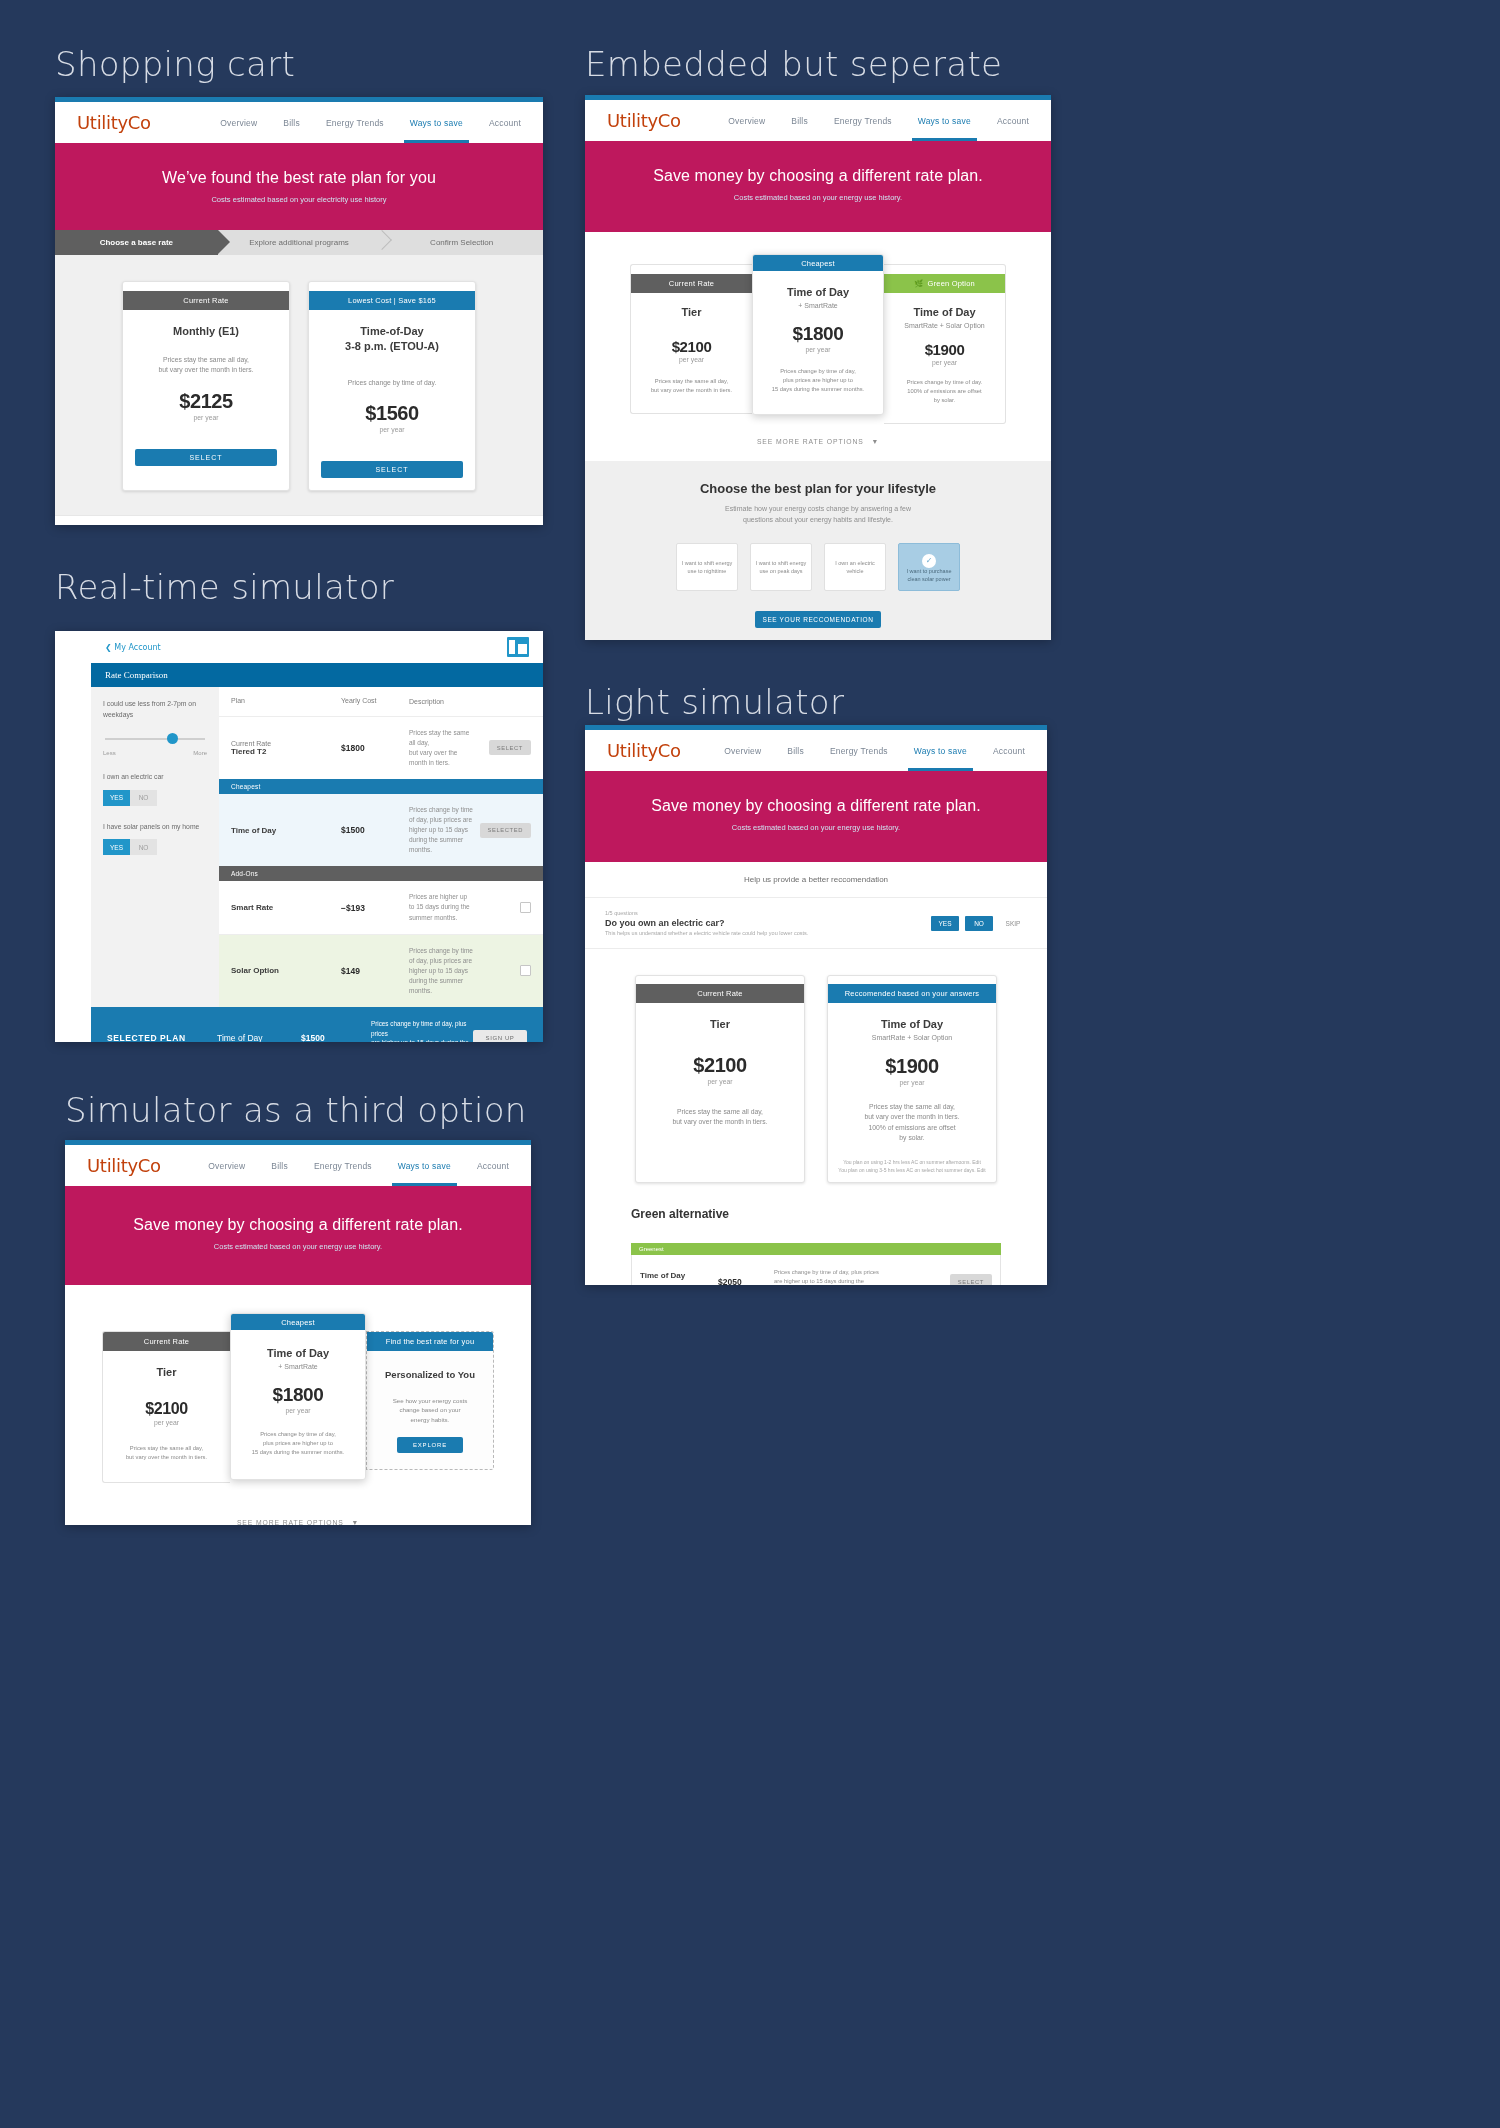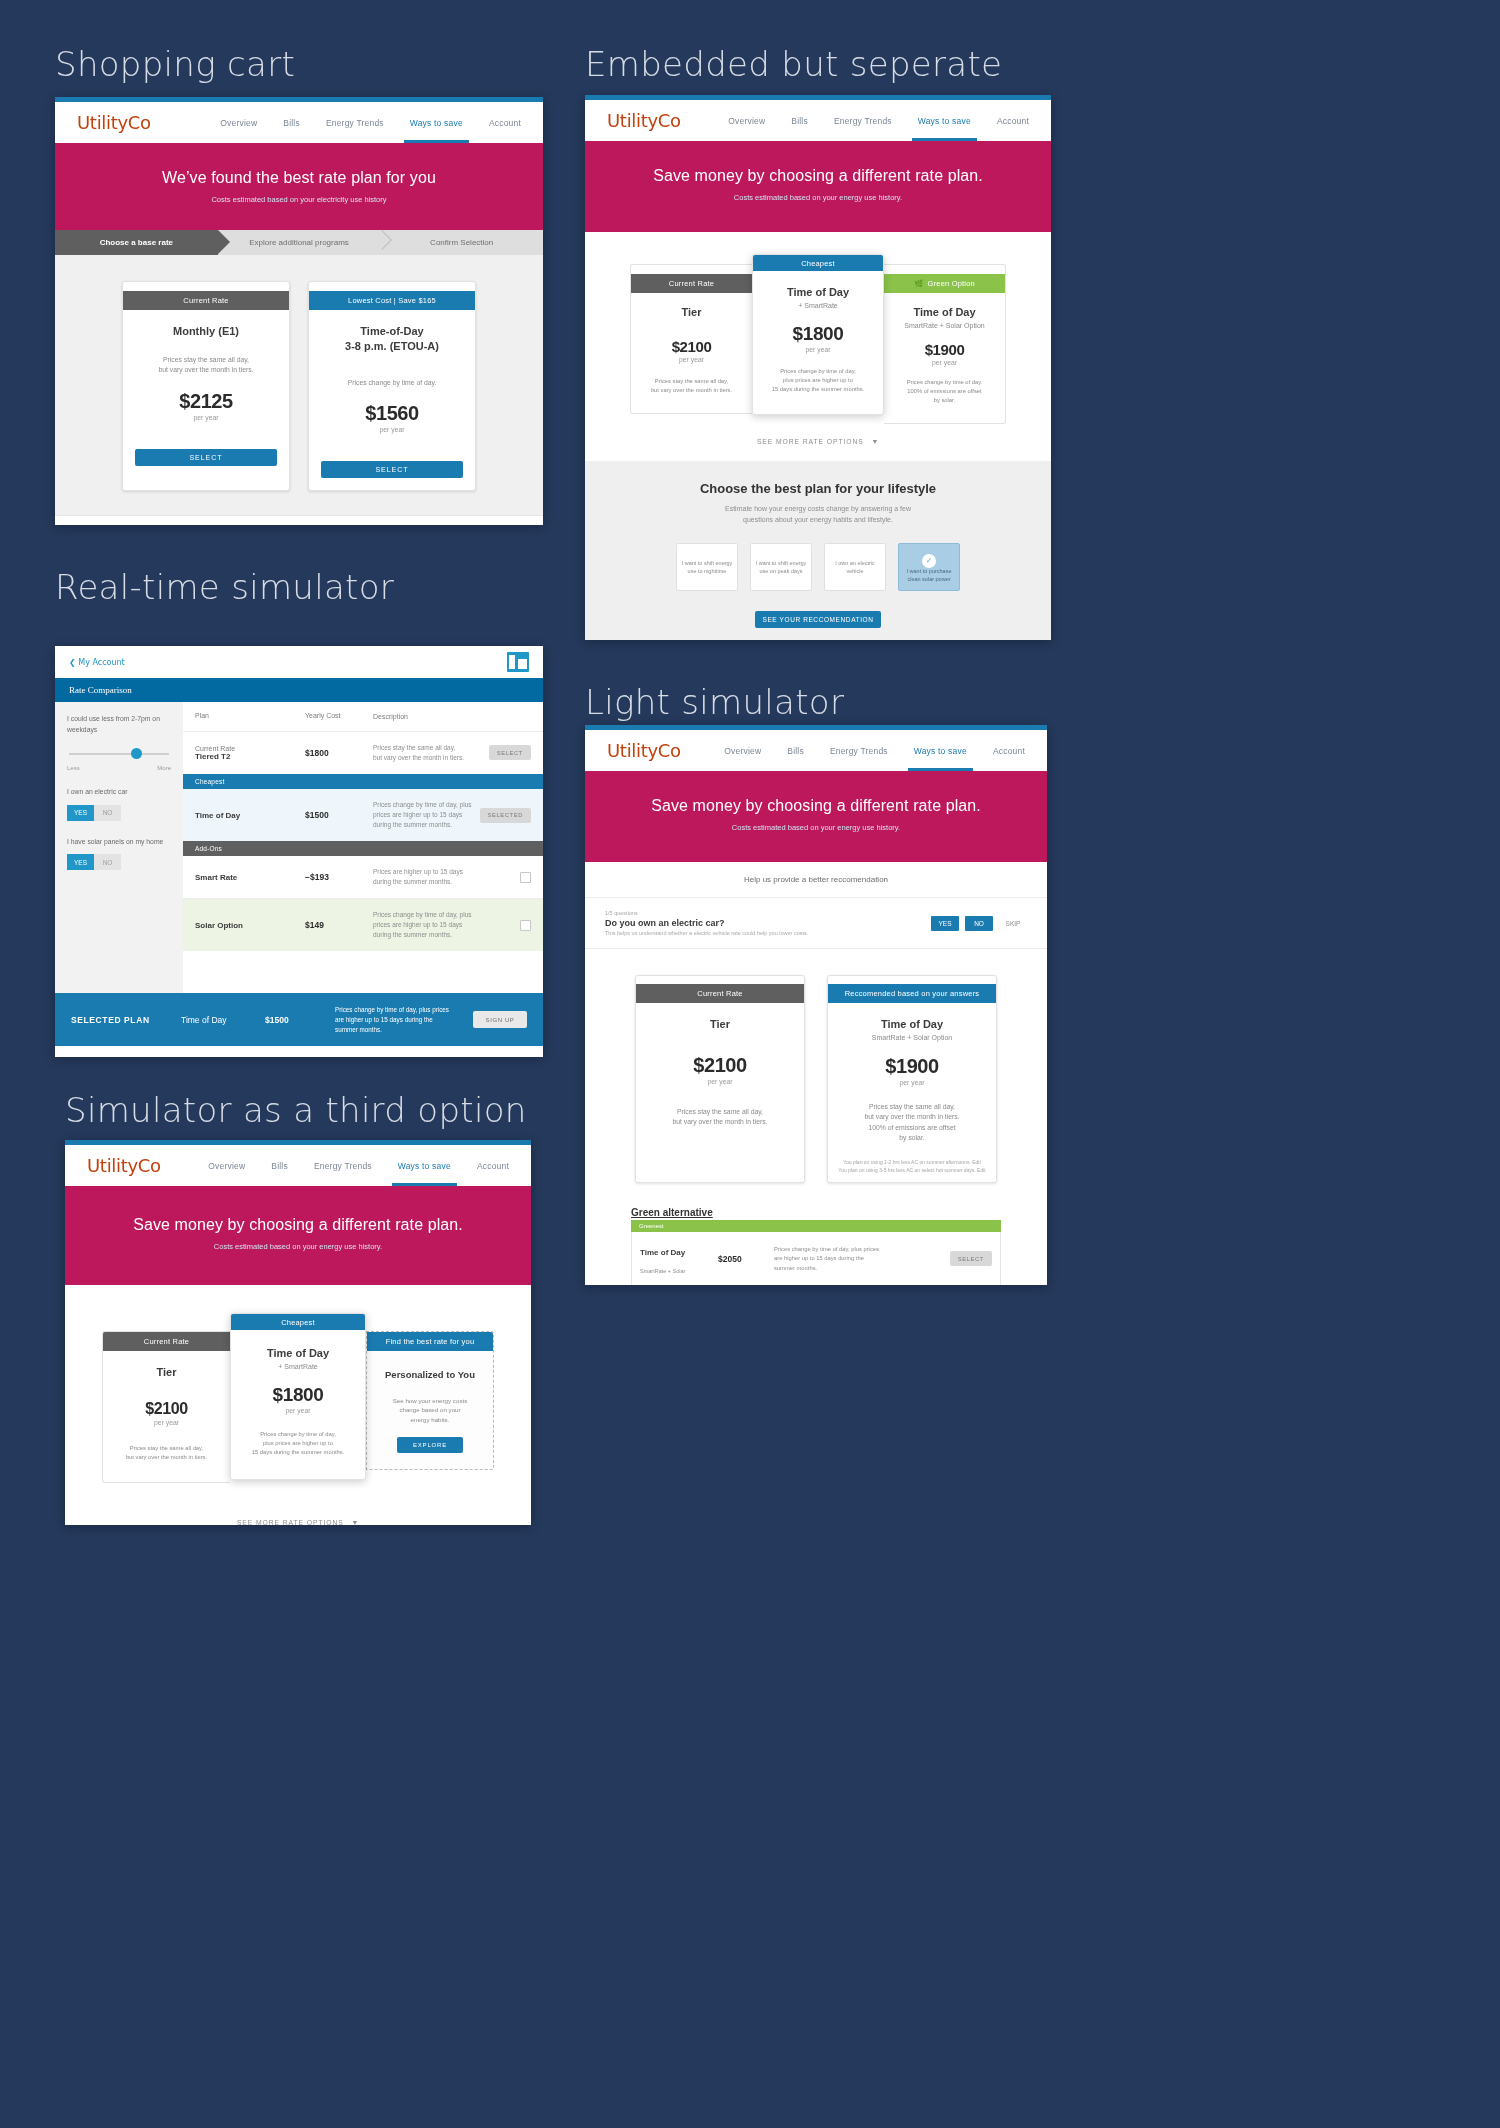--- a/index.html
+++ b/index.html
@@ -171,21 +171,21 @@
   .qb { width:28px; height:15px; font-size:6.5px; display:flex; align-items:center;
     justify-content:center; border-radius:1px; }
   .qb.yes { background:#1a7bb0; color:#fff; }
   .qb.no { background:#1a7bb0; color:#fff; }
   .qb.skip { color:#8f8f8f; background:transparent; }
   .ls-cards { display:flex; justify-content:center; gap:22px; padding:26px 0 18px; background:#fff; }
   .ls-card { width:170px; background:#fff; border:1px solid #e2e2e2; border-radius:3px;
     box-shadow:0 1px 3px rgba(0,0,0,.12); padding-top:8px; }
   .ls-note { font-size:5px; color:#a5a5a5; line-height:1.6; text-align:center; padding:0 10px 8px; }
   .green-alt { padding:6px 46px 0; }
-  .green-alt h5 { font-size:10px; color:#333; font-weight:bold; margin-bottom:2px;text-decoration:underline; }
+  .green-alt h5 { font-size:12px; color:#333; font-weight:bold; margin-bottom:22px; }
   .ga-bar { background:#8bc34a; color:#fff; font-size:6px; padding:3px 8px; }
   .ga-row { display:flex; align-items:center; background:#fff; border:1px solid #e4e4e4;
     border-top:none; padding:9px 8px; }
 </style>
 </head>
 <body>
 
 <div class="board">
 
   <div class="section-title" style="left:55px; top:44px;">Shopping cart</div>
@@ -325,21 +325,21 @@
           <span class="check">✓</span>
           <span class="lbl">I want to purchase clean solar power</span>
         </div>
       </div>
       <div class="cta">SEE YOUR RECCOMENDATION</div>
     </div>
   </div>
 
   <div class="section-title" style="left:55px; top:567px;">Real-time simulator</div>
 
-  <div class="mock" id="m3" style="left:55px; top:646px; width:488px; height:411px;">
+  <div class="mock" id="m3" style="left:55px; top:631px; width:488px; height:411px;padding-left:36px;">
     <div class="sim-top">
       <div class="sim-back">
         <span>❮</span>
         <span>My Account</span>
       </div>
       <div class="sim-logo"></div>
     </div>
     <div class="sim-hdr">Rate Comparison</div>
 
     <div class="sim-body">

